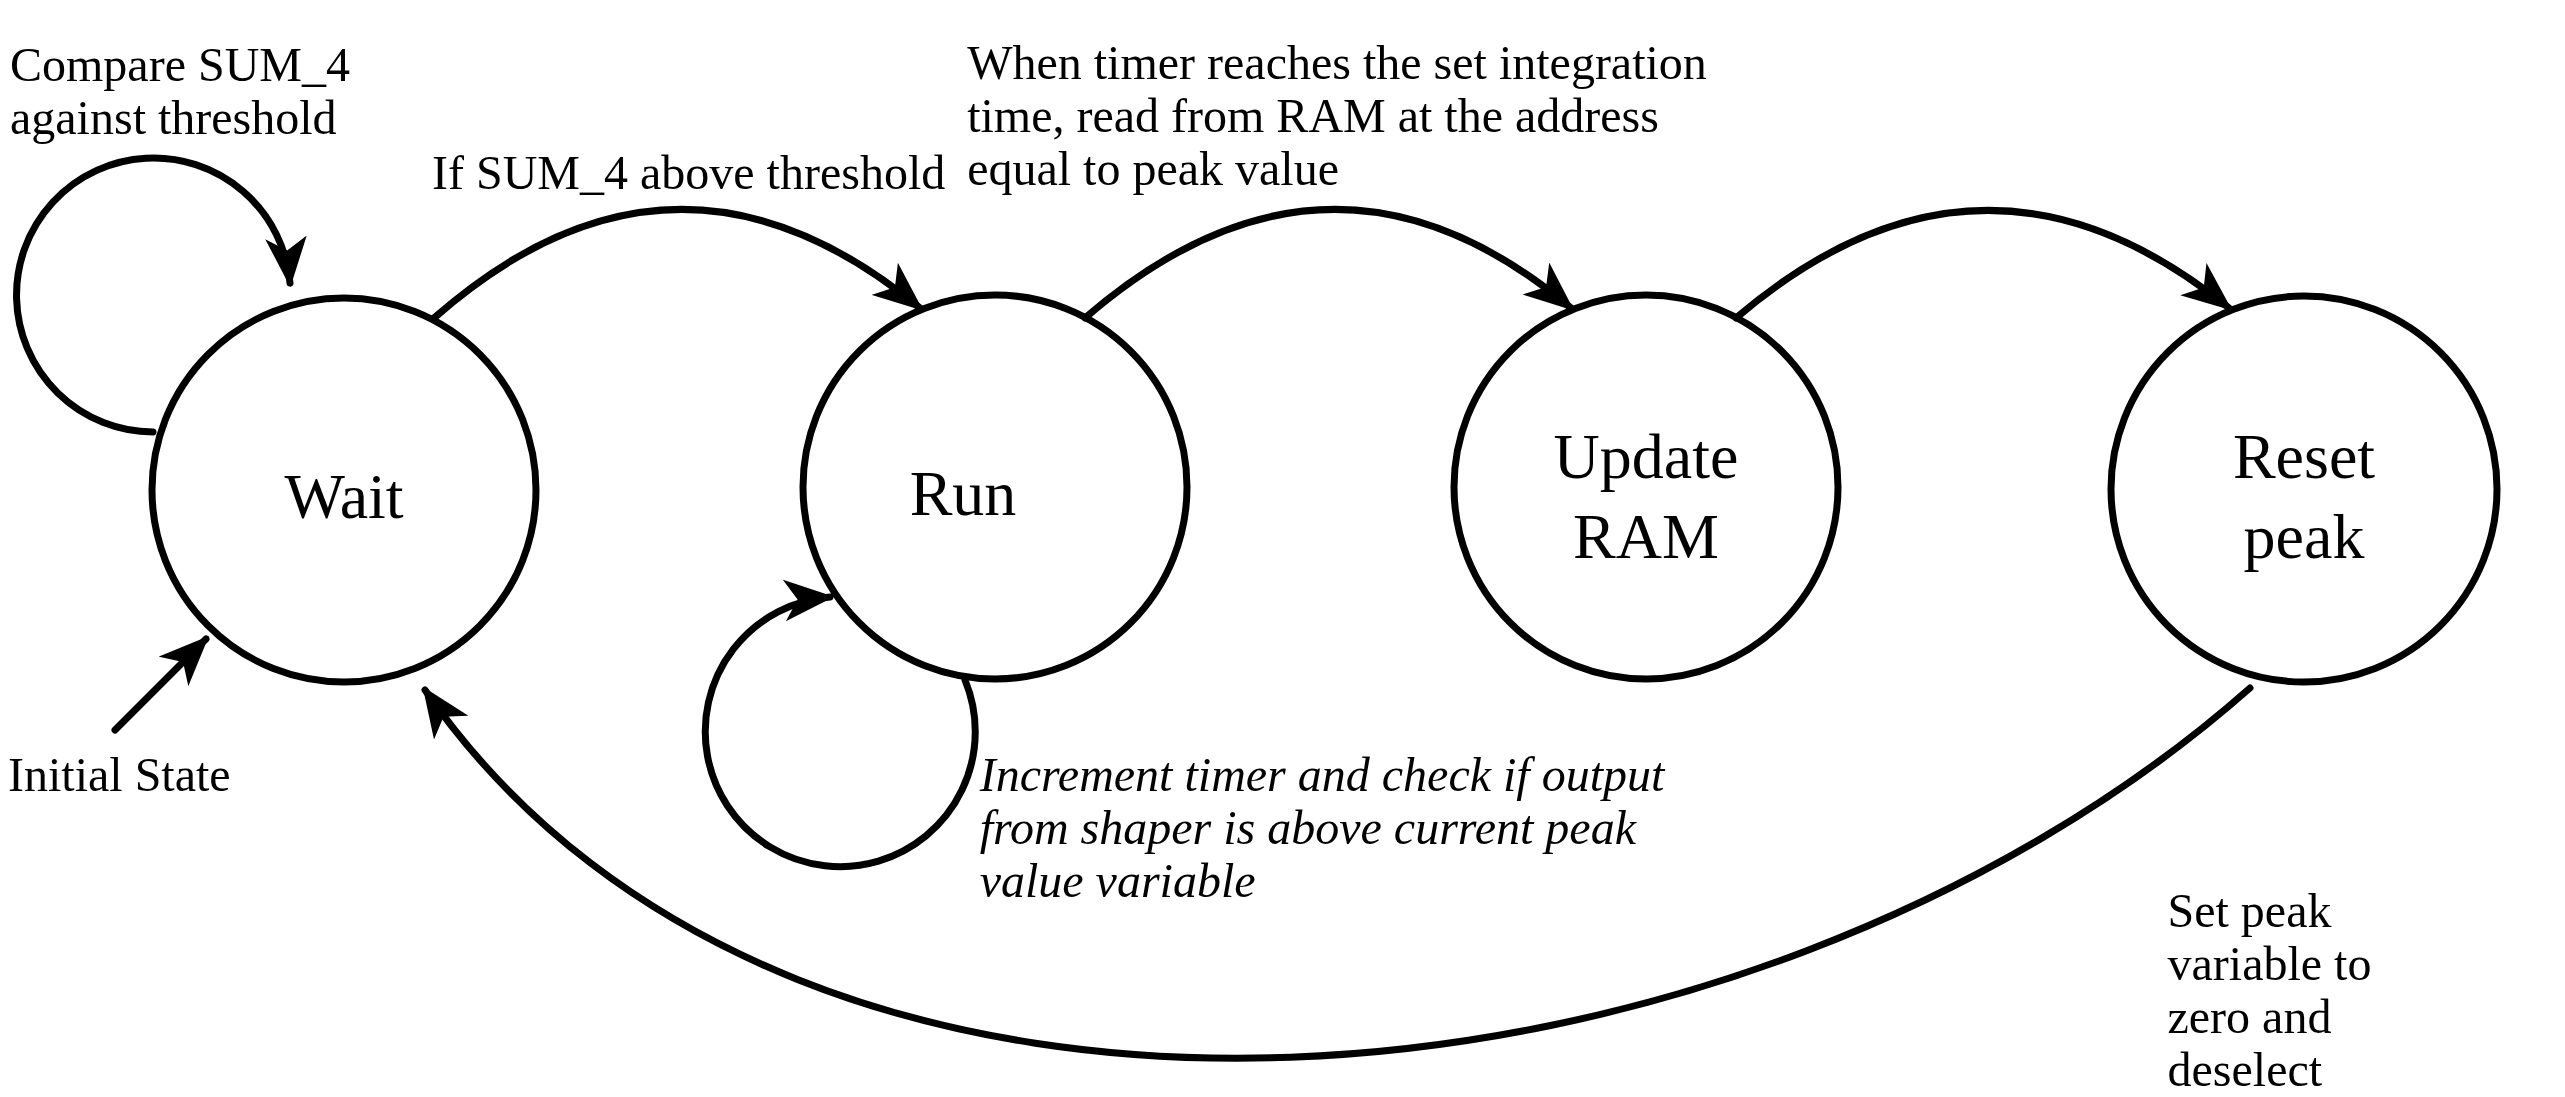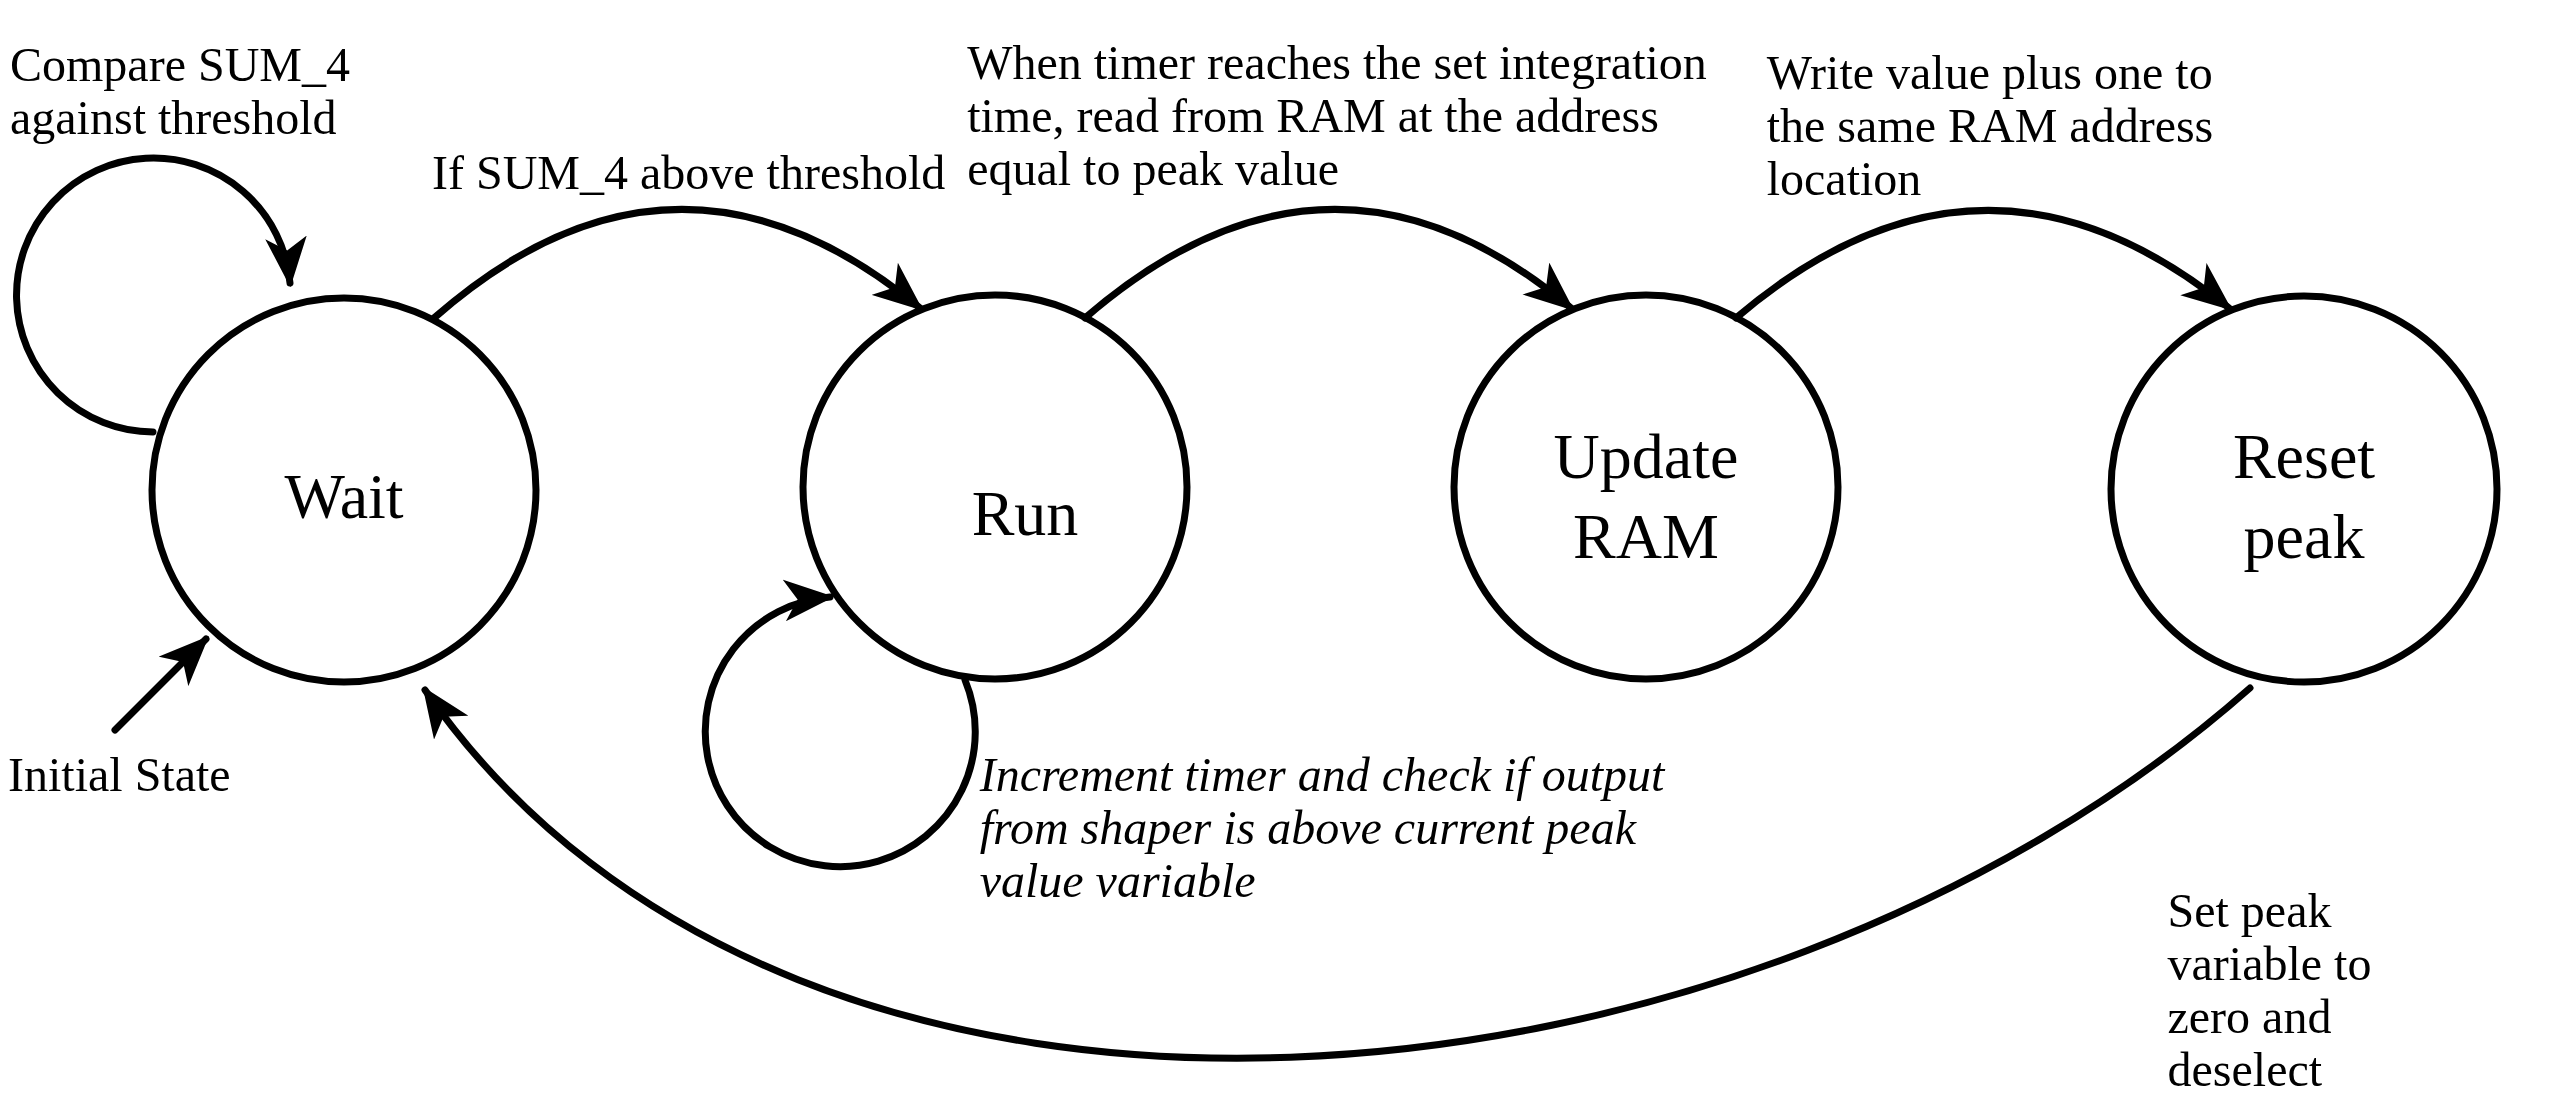--- a/index.html
+++ b/index.html
@@ -70,38 +70,35 @@
     <path d="M 1736 318 Q 1982 108 2229 308" fill="none" stroke="#000000" stroke-width="7" stroke-linecap="round" marker-end="url(#arrow)"></path>
 
     <path d="M 965 680 A 135 135 0 1 1 830 597" fill="none" stroke="#000000" stroke-width="7" stroke-linecap="round" marker-end="url(#arrow)"></path>
 
     <path d="M 2250 688 C 1750 1130 800 1230 425 690" fill="none" stroke="#000000" stroke-width="7" stroke-linecap="round" marker-end="url(#arrow)"></path>
 
     <path d="M 115 730 L 206 639" fill="none" stroke="#000000" stroke-width="7" stroke-linecap="round" marker-end="url(#arrow)"></path>
   </svg>
 
   <div class="state-label" style="left:344px;  top:497px;">Wait</div>
-  <div class="state-label" style="left:1025px;  top:494px;margin-top:20px;">Run</div>
+  <div class="state-label" style="left:963px;  top:494px;">Run</div>
   <div class="state-label" style="left:1646px; top:497px;">Update
 RAM</div>
   <div class="state-label" style="left:2304px; top:497px;">Reset
 peak</div>
 
   <div class="note" style="left:10px; top:38px;">Compare SUM_4
 against threshold</div>
 
   <div class="note" style="left:432px; top:146px;">If SUM_4 above threshold</div>
 
   <div class="note center" style="left:1337px; top:36px;">When timer reaches the set integration
 time, read from RAM at the address
 equal to peak value</div>
 
-  <div class="note center" style="left:1990px; top:46px;">Write value plus one to
-the same RAM address
-location</div>
 
   <div class="note" style="left:8px; top:748px;">Initial State</div>
 
   <div class="note center" style="left:1322px; top:748px;font-style:italic;">Increment timer and check if output
 from shaper is above current peak
 value variable</div>
 
   <div class="note center" style="left:2300px; top:884px;">Set peak variable to zero and
 deselect RAM</div>
 

